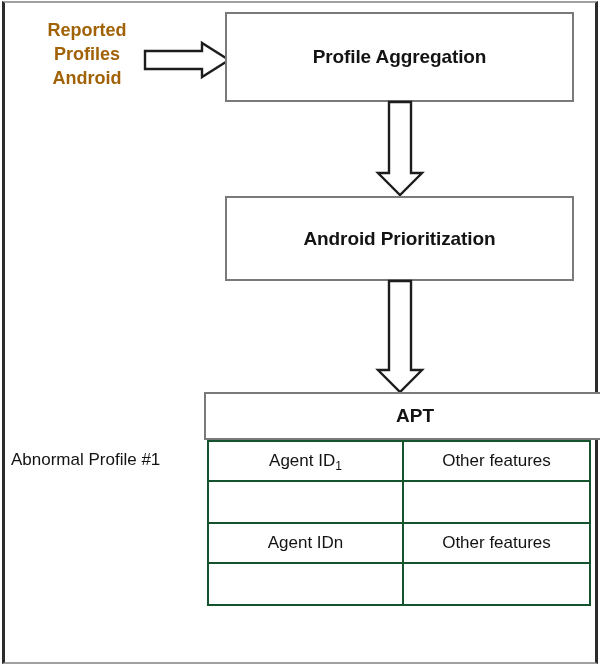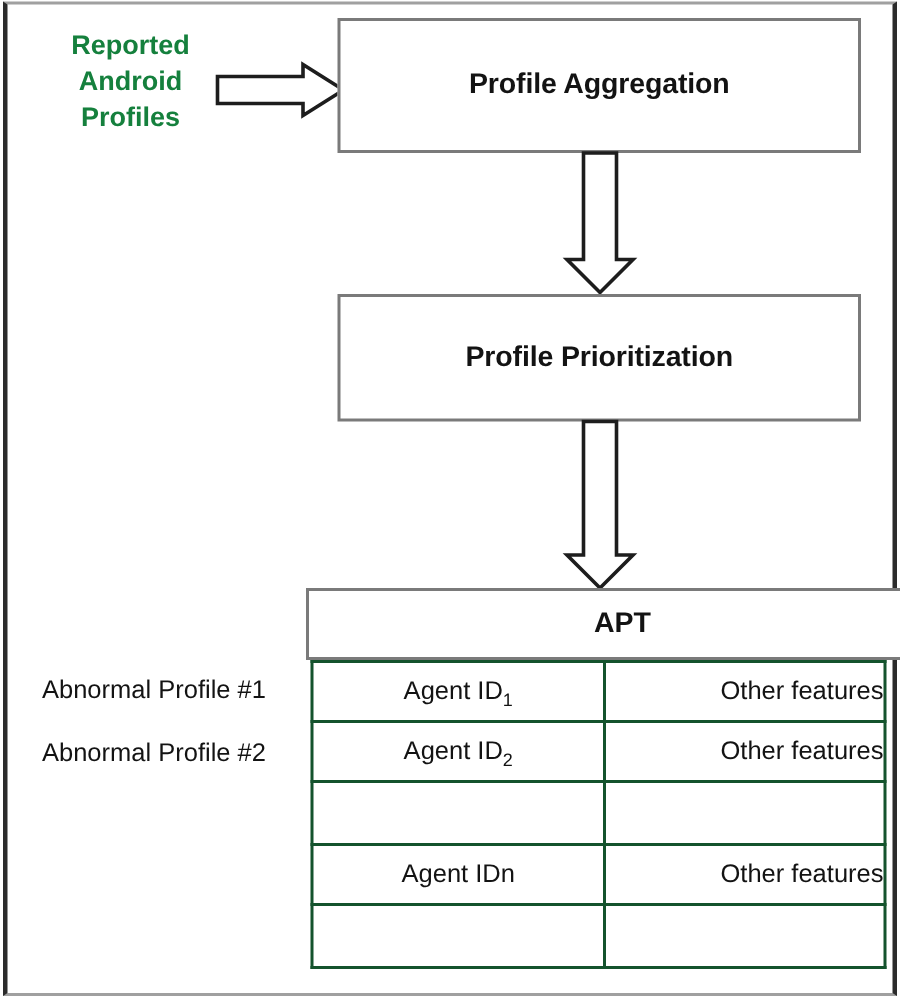--- a/index.html
+++ b/index.html
@@ -62,21 +62,21 @@
   
   #source-label {
     position: absolute;
     left: 32px;
     top: 19px;
     width: 110px;
     text-align: center;
     font-size: 18px;
     font-weight: bold;
     line-height: 1.33;
-    color: #15803d;
+    color: #a16207;
   }
   
   .arrow-svg {
     position: absolute;
     overflow: visible;
   }
   .arrow-shape {
     fill: #ffffff;
     stroke: #1d1d1d;
     stroke-width: 2.4;
@@ -116,97 +116,92 @@
   #apt-table td {
     border: 2px solid #14532d;
     height: 38px;
     text-align: center;
     vertical-align: middle;
     font-size: 17px;
     color: #131313;
     padding: 0;
   }
   #apt-table td.col-agent { width: 193px; }
-  #apt-table td.col-other { width: 185px; text-align: right; }
+  #apt-table td.col-other { width: 185px; }
   #apt-table td.empty-cell { height: 40px; }
   .sub {
     font-size: 12px;
     vertical-align: sub;
     line-height: 0;
   }
   
   .row-label {
     position: absolute;
-    left: 28px;
+    left: 11px;
     font-size: 17px;
     color: #131313;
     white-space: nowrap;
   }
   #row-label-0 { top: 450px; }
   #row-label-1 { top: 492px; }
   #row-label-2 { top: 577px; }
 </style>
 </head>
 <body>
 
 <div id="canvas">
 
   <div id="outer-frame"></div>
 
   <div id="source-label">
     <div>Reported</div>
+    <div>Profiles</div>
     <div>Android</div>
-    <div>Profiles</div>
   </div>
 
   <svg id="arrow-right-to-aggregation" class="arrow-svg" width="86" height="36" viewBox="0 0 86 36">
     <polygon class="arrow-shape" points="1,9 58,9 58,1 85,18 58,35 58,27 1,27"></polygon>
   </svg>
 
   <div class="proc-box" id="box-profile-aggregation">
     <span class="proc-label">Profile Aggregation</span>
   </div>
 
   <svg id="arrow-agg-to-prior" class="arrow-svg" width="48" height="96" viewBox="0 0 48 96">
     <polygon class="arrow-shape" points="13,1 35,1 35,72 46,72 24,94 2,72 13,72"></polygon>
   </svg>
 
   <div class="proc-box" id="box-profile-prioritization">
-    <span class="proc-label">Profile Prioritization</span>
+    <span class="proc-label">Android Prioritization</span>
   </div>
 
   <svg id="arrow-prior-to-apt" class="arrow-svg" width="48" height="114" viewBox="0 0 48 114">
     <polygon class="arrow-shape" points="13,1 35,1 35,90 46,90 24,112 2,90 13,90"></polygon>
   </svg>
 
   <div id="apt-header">
     <span class="apt-title">APT</span>
   </div>
 
   <table id="apt-table">
     <tbody>
       <tr>
         <td class="col-agent"><span>Agent ID</span><span class="sub">1</span></td>
         <td class="col-other">Other features</td>
       </tr>
       <tr>
-        <td class="col-agent"><span>Agent ID</span><span class="sub">2</span></td>
-        <td class="col-other">Other features</td>
-      </tr>
-      <tr>
         <td class="col-agent empty-cell"></td>
         <td class="col-other empty-cell"></td>
       </tr>
       <tr>
         <td class="col-agent"><span>Agent IDn</span><span class="sub"></span></td>
         <td class="col-other">Other features</td>
       </tr>
       <tr>
         <td class="col-agent empty-cell"></td>
         <td class="col-other empty-cell"></td>
       </tr>
     </tbody>
   </table>
 
   <div class="row-label" id="row-label-0">Abnormal Profile #1</div>
-  <div class="row-label" id="row-label-1">Abnormal Profile #2</div>
 
 </div>
 
 </body></html>

